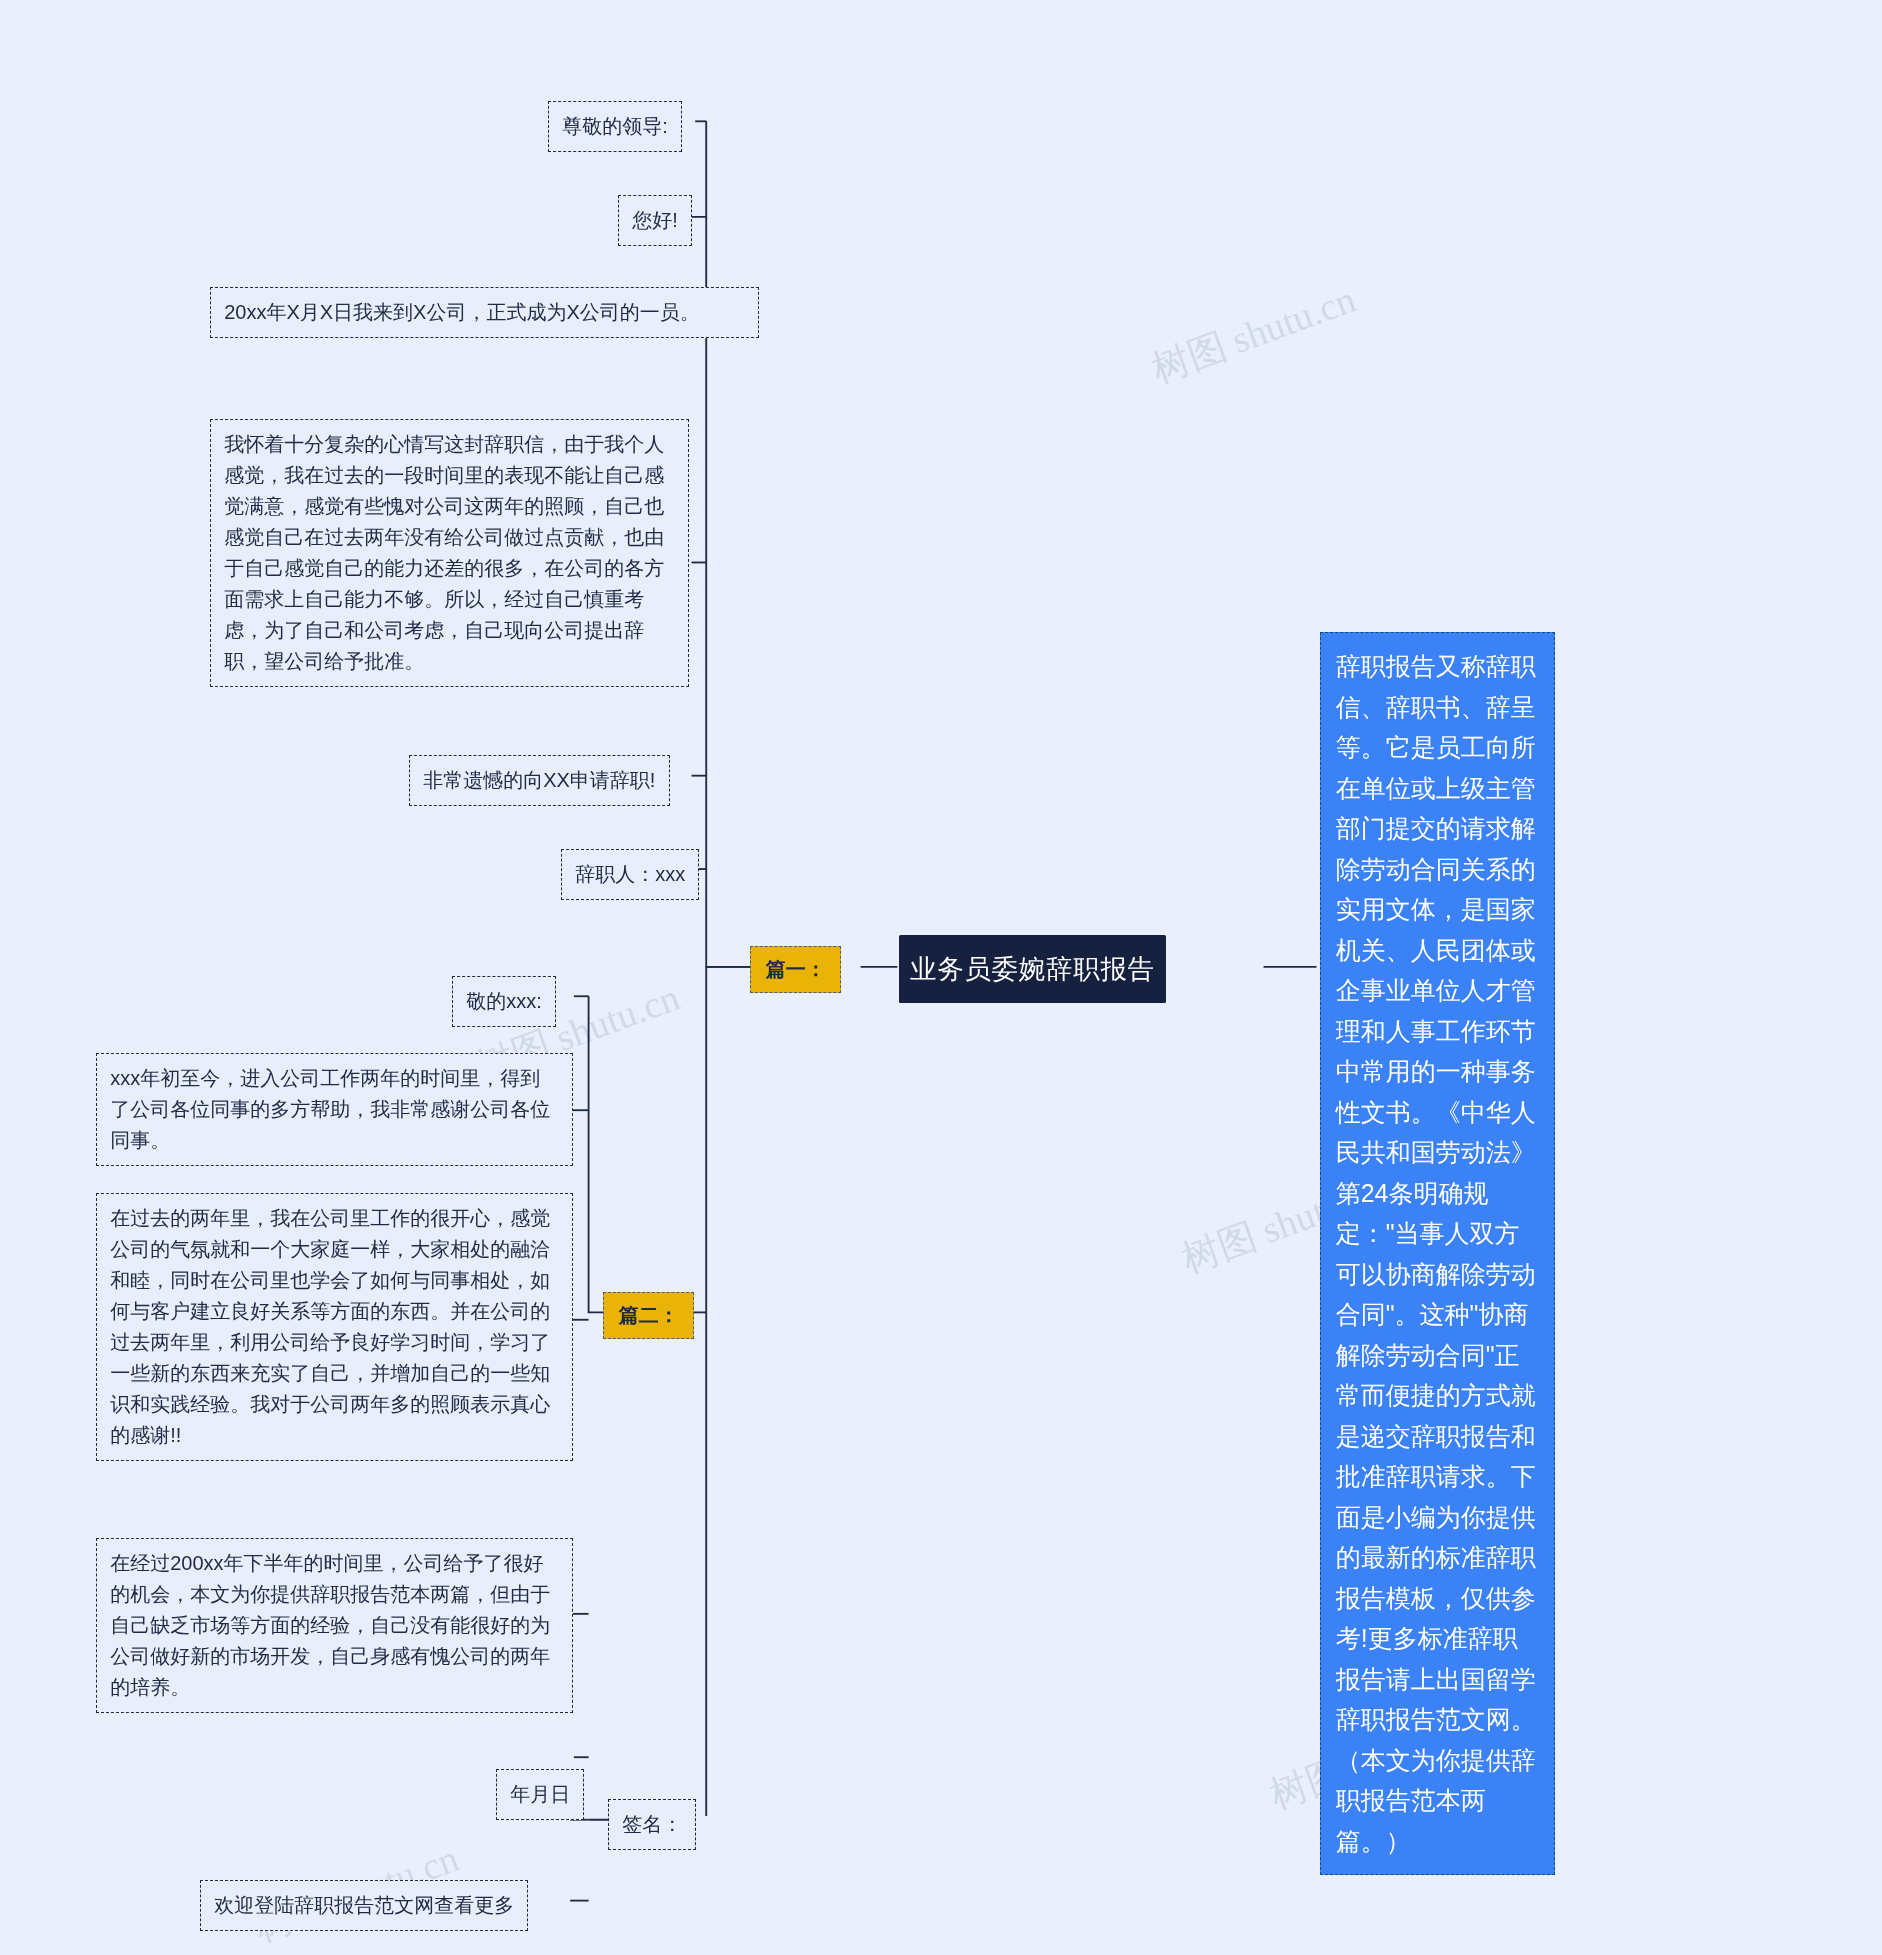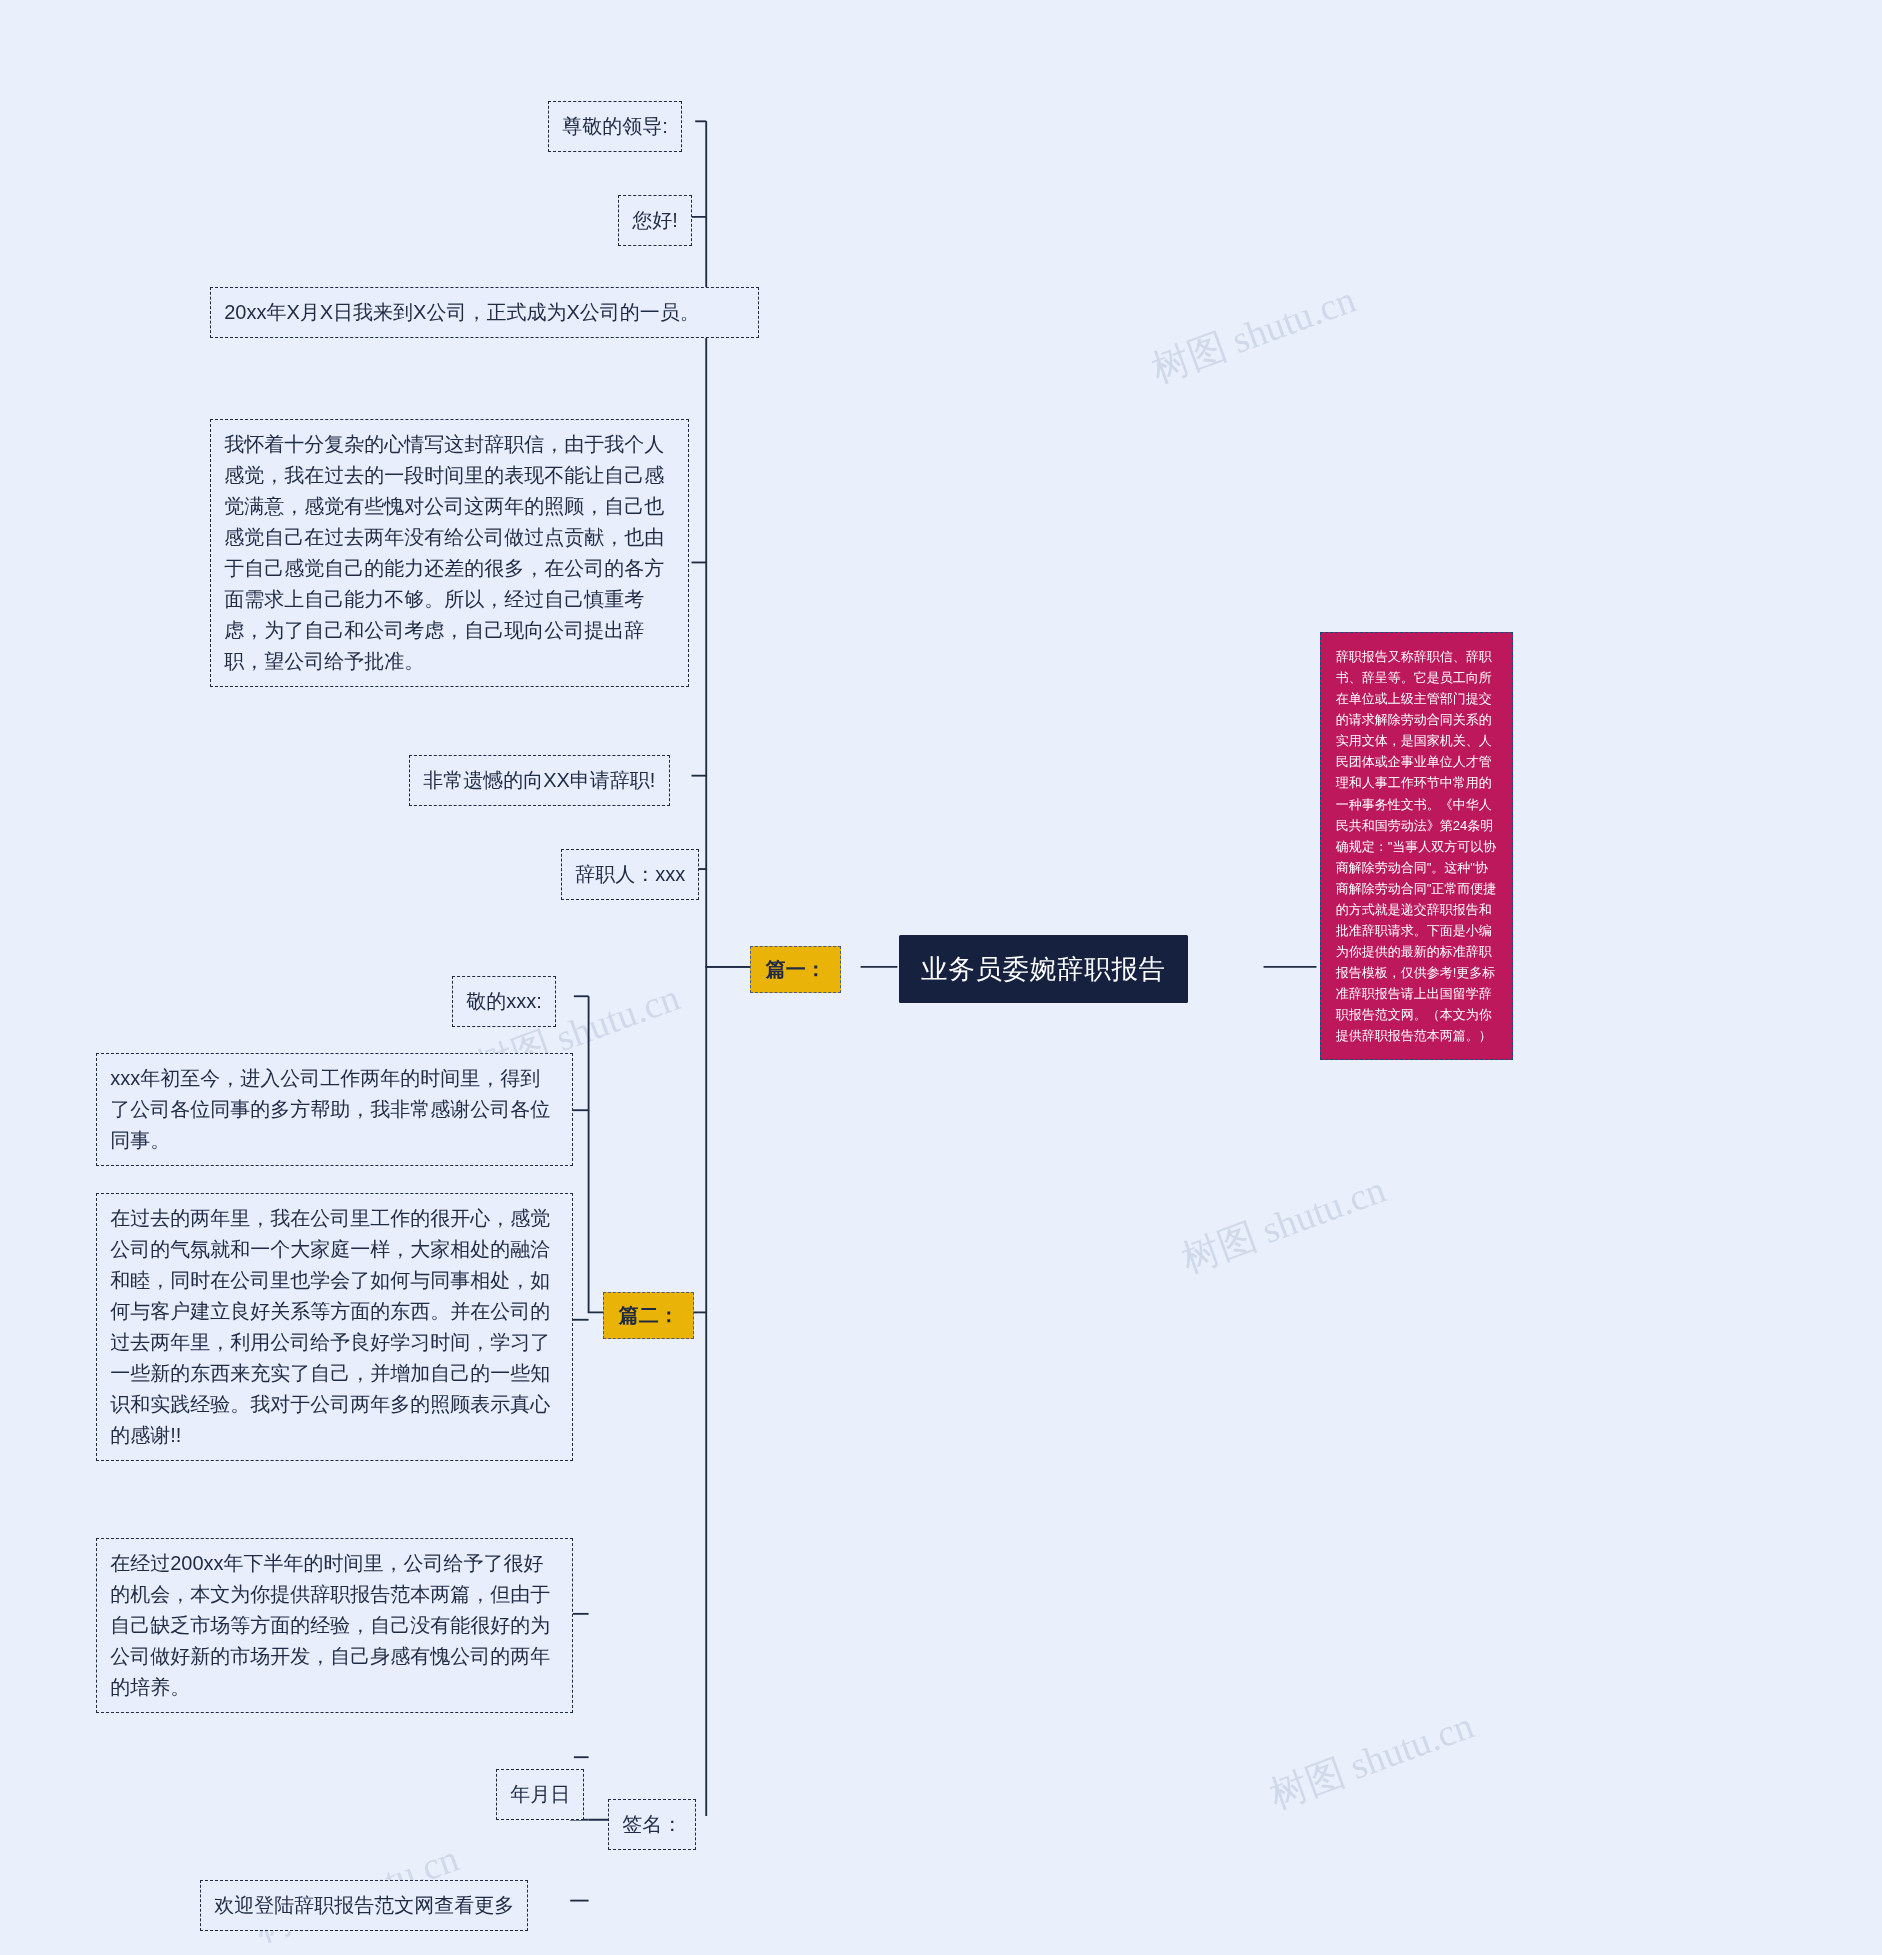--- a/index.html
+++ b/index.html
@@ -41,21 +41,21 @@
   }
   
   .node {
     position: absolute;
     box-sizing: border-box;
   }
   .root {
     background: #16213f;
     color: #ffffff;
     font-size: 26.5px;
-    padding: 16px 22px;
+    padding: 16px 11px;
     letter-spacing: 0.7px;
     white-space: nowrap;
     border-radius: 1.5px;
   }
   .branch {
     background: #eab308;
     border: 1.5px dashed #4b5b82;
     color: #1f2a44;
     font-size: 20px;
     padding: 8.8px 14.7px;
@@ -65,27 +65,27 @@
   .leaf {
     background: #e8eefc;
     border: 1.5px dashed #1f2a44;
     color: #1f2a44;
     font-size: 20px;
     line-height: 1.55;
     padding: 8.8px 13.2px;
   }
   .leaf.nowrap { white-space: nowrap; }
   .summary {
-    background: #be185d;
+    background: #3b82f6;
     border: 1.5px dashed #0d4f7c;
     color: #ffffff;
-    font-size: 13px;
+    font-size: 25px;
     line-height: 1.62;
     padding: 13.2px 14.7px;
-    width: 193px;
+    width: 235px;
   }
 </style>
 </head>
 <body>
 
 <div id="canvas">
 
   <div class="wm" style="left:1147px; top:309px;">树图 shutu.cn</div>
   <div class="wm" style="left:279px; top:485px;">树图 shutu.cn</div>
   <div class="wm" style="left:471px; top:1007px;">树图 shutu.cn</div>

